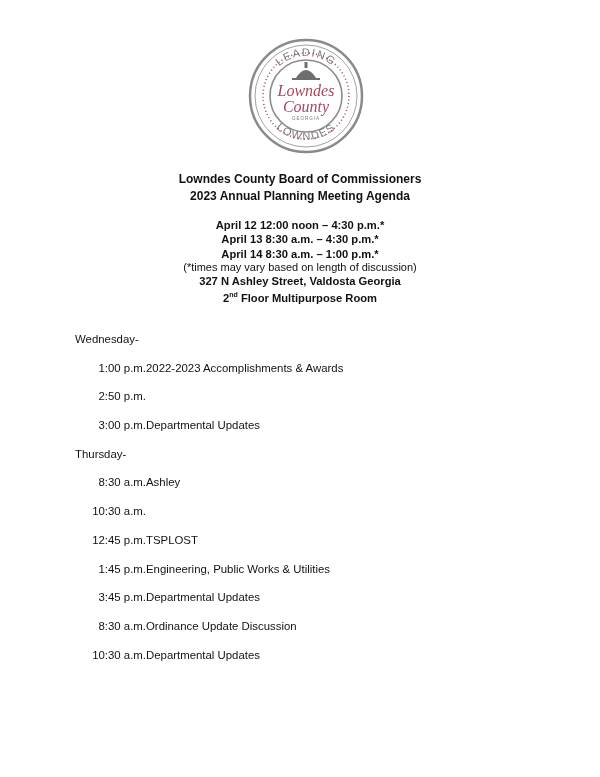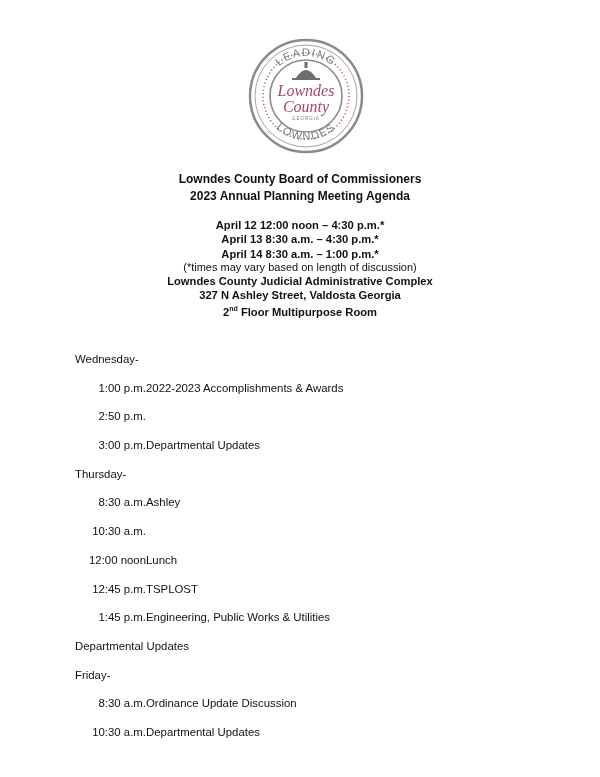--- a/index.html
+++ b/index.html
@@ -4,21 +4,21 @@
 <style>
   html, body { margin: 0; padding: 0; background: #ffffff; }
   body { width: 600px; height: 777px; position: relative; overflow: hidden;
          font-family: "Liberation Sans", "DejaVu Sans", sans-serif; color: #111; }
   .logo { position: absolute; left: 248px; top: 38px; width: 116px; height: 116px; }
   .header { position: absolute; left: 0; top: 171px; width: 600px; text-align: center; }
   .title { font-weight: bold; font-size: 12px; line-height: 17px; }
   .dates { margin-top: 13px; }
   .bl { font-weight: bold; font-size: 11.2px; line-height: 14.3px; }
   .note { font-size: 11px; line-height: 13px; }
-  .agenda { position: absolute; left: 75px; top: 330px; width: 480px; margin-top: 20px; }
+  .agenda { position: absolute; left: 75px; top: 330px; width: 480px; }
   .day { font-size: 11.4px; height: 28.7px; line-height: 18px; }
   .row { font-size: 11.4px; height: 28.7px; line-height: 18px; display: flex; }
   .time { width: 71px; flex: none; text-align: right; }
   .item { flex: 1; }
 </style>
 </head>
 <body>
 
 <div class="logo">
   <svg width="116" height="116" viewBox="0 0 116 116">
@@ -46,21 +46,20 @@
 </div>
 
 <div class="header">
   <div class="title">Lowndes County Board of Commissioners</div>
   <div class="title">2023 Annual Planning Meeting Agenda</div>
   <div class="dates">
     <div class="bl">April 12 12:00 noon – 4:30 p.m.*</div>
     <div class="bl">April 13 8:30 a.m. – 4:30 p.m.*</div>
     <div class="bl">April 14 8:30 a.m. – 1:00 p.m.*</div>
     <div class="note">(*times may vary based on length of discussion)</div>
-    <div class="bl">Lowndes County Judicial Administrative Complex</div>
     <div class="bl">327 N Ashley Street, Valdosta Georgia</div>
     <div class="bl"><span>2</span><sup style="font-size:7px">nd</sup><span> Floor Multipurpose Room</span></div>
   </div>
 </div>
 
 <div class="agenda">
   <div class="day">Wednesday-</div>
   <div class="row">
       <span class="time">1:00 p.m.</span>
       <span class="item">2022-2023 Accomplishments &amp; Awards</span>
@@ -75,36 +74,32 @@
 
   <div class="day">Thursday-</div>
   <div class="row">
       <span class="time">8:30 a.m.</span>
       <span class="item">Ashley</span>
     </div>
   <div class="row">
       <span class="time">10:30 a.m.</span>
     </div>
   <div class="row">
-      <span class="time">12:00 noon</span>
-      <span class="item">Lunch</span>
-    </div>
-  <div class="row">
       <span class="time">12:45 p.m.</span>
       <span class="item">TSPLOST</span>
     </div>
   <div class="row">
       <span class="time">1:45 p.m.</span>
       <span class="item">Engineering, Public Works &amp; Utilities</span>
     </div>
   <div class="row">
+      <span class="time">3:45 p.m.</span>
       <span class="item">Departmental Updates</span>
     </div>
 
-  <div class="day">Friday-</div>
   <div class="row">
       <span class="time">8:30 a.m.</span>
       <span class="item">Ordinance Update Discussion</span>
     </div>
   <div class="row">
       <span class="time">10:30 a.m.</span>
       <span class="item">Departmental Updates</span>
     </div>
 </div>
 

